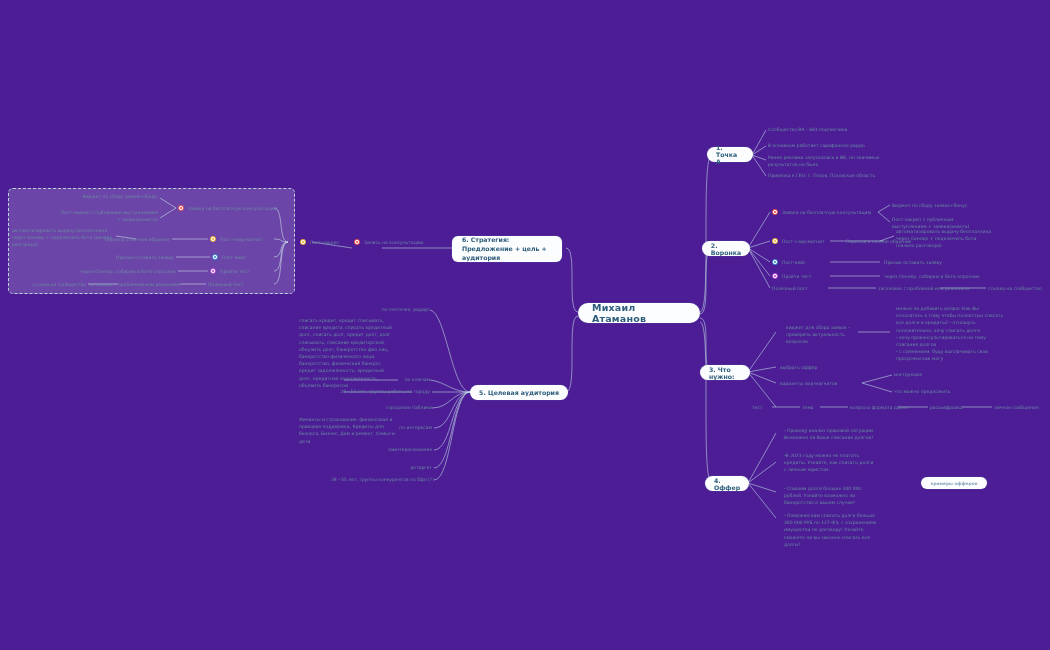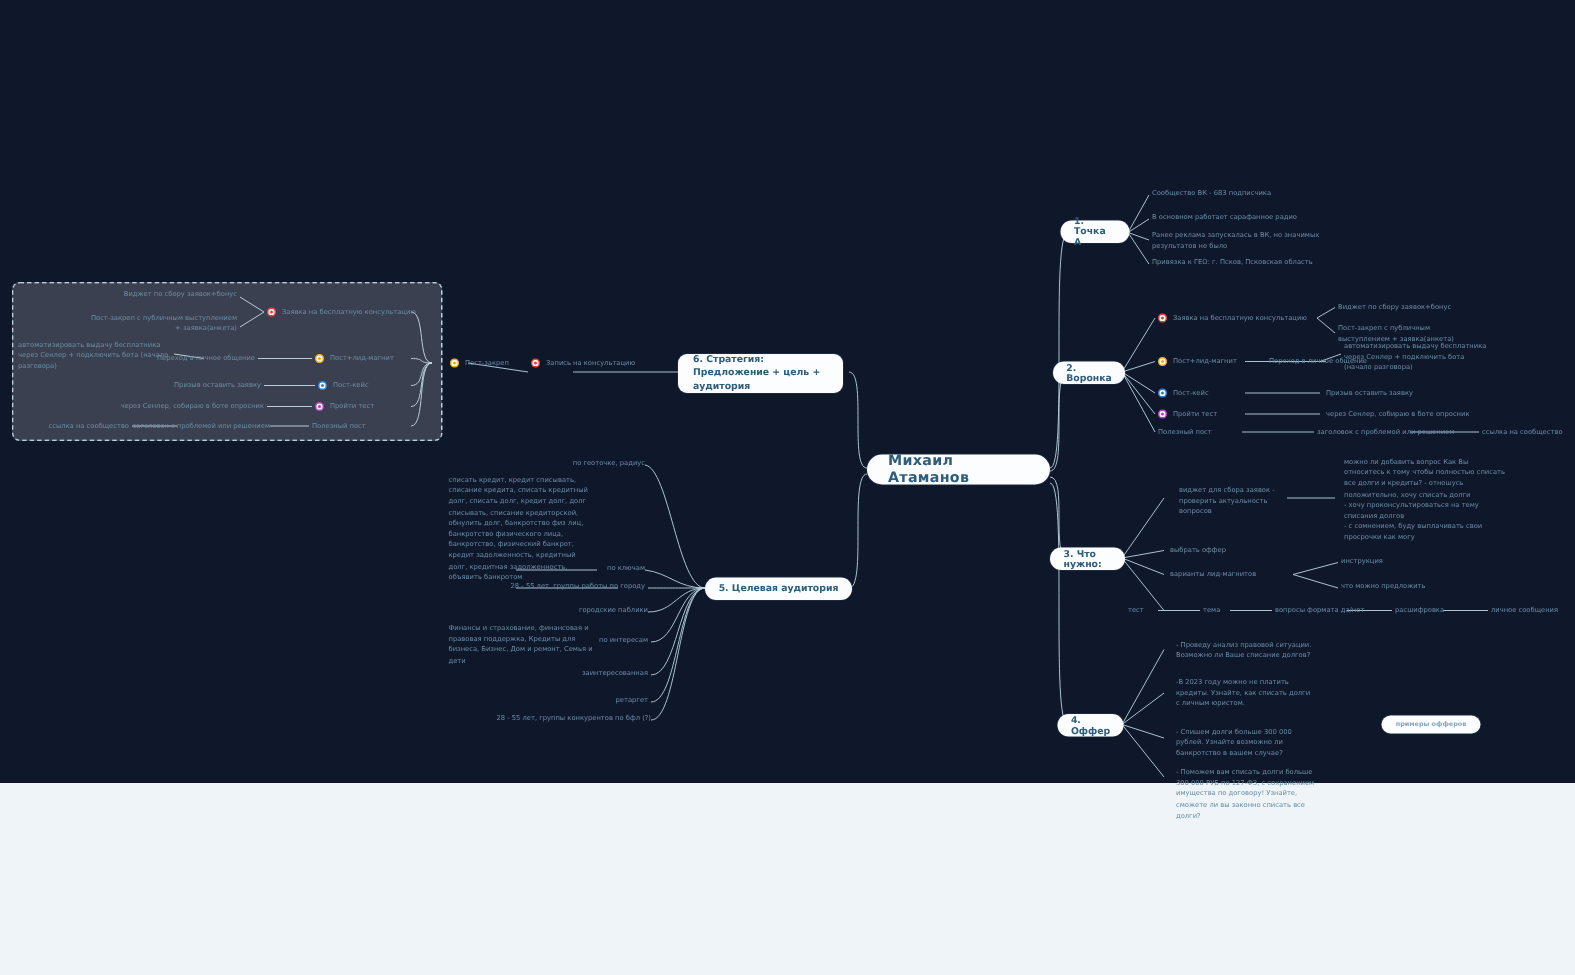--- a/index.html
+++ b/index.html
@@ -5,22 +5,22 @@
   * { box-sizing: border-box; }
   html, body {
     margin: 0; padding: 0;
     width: 1050px; height: 650px;
     background: #eef4f7;
     font-family: "DejaVu Sans", "Liberation Sans", sans-serif;
     overflow: hidden;
   }
   #canvas {
     position: relative;
-    width: 1050px; height: 522px;
-    background: #0f172a;
+    width: 1050px; height: 650px;
+    background: #4c1d95;
   }
   svg#links {
     position: absolute; left: 0; top: 0;
     width: 1050px; height: 650px;
     pointer-events: none;
   }
 
   
   .pill {
     position: absolute;

